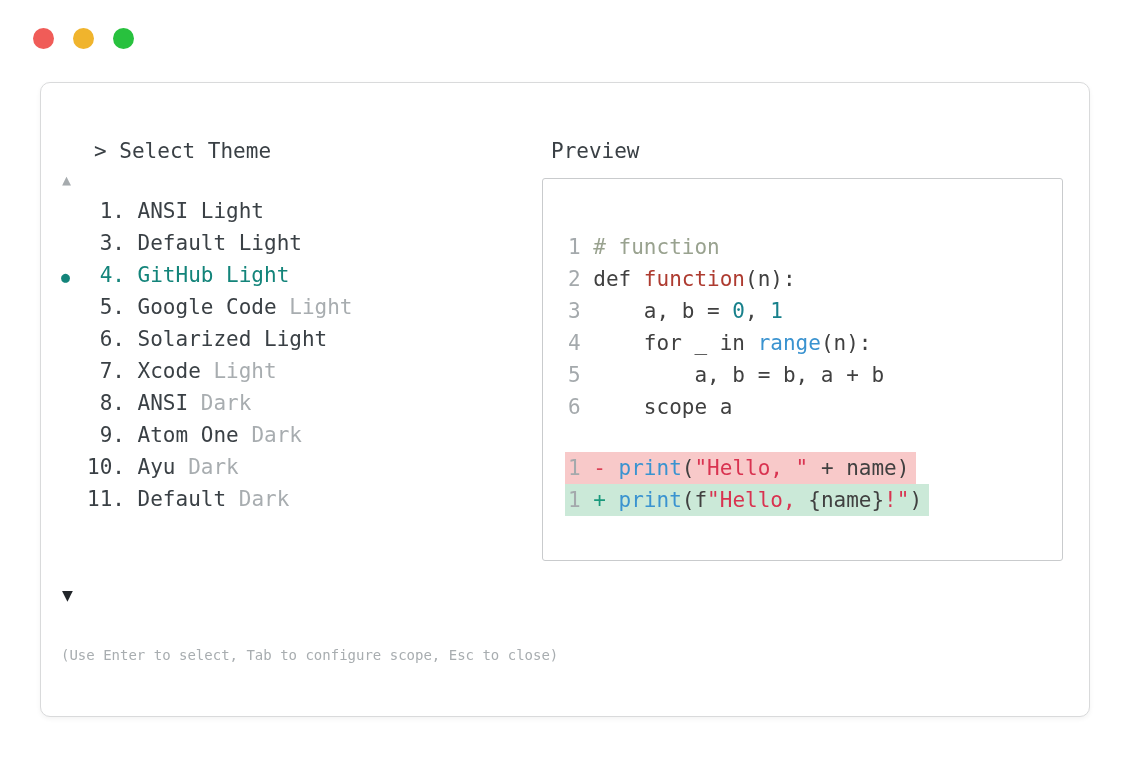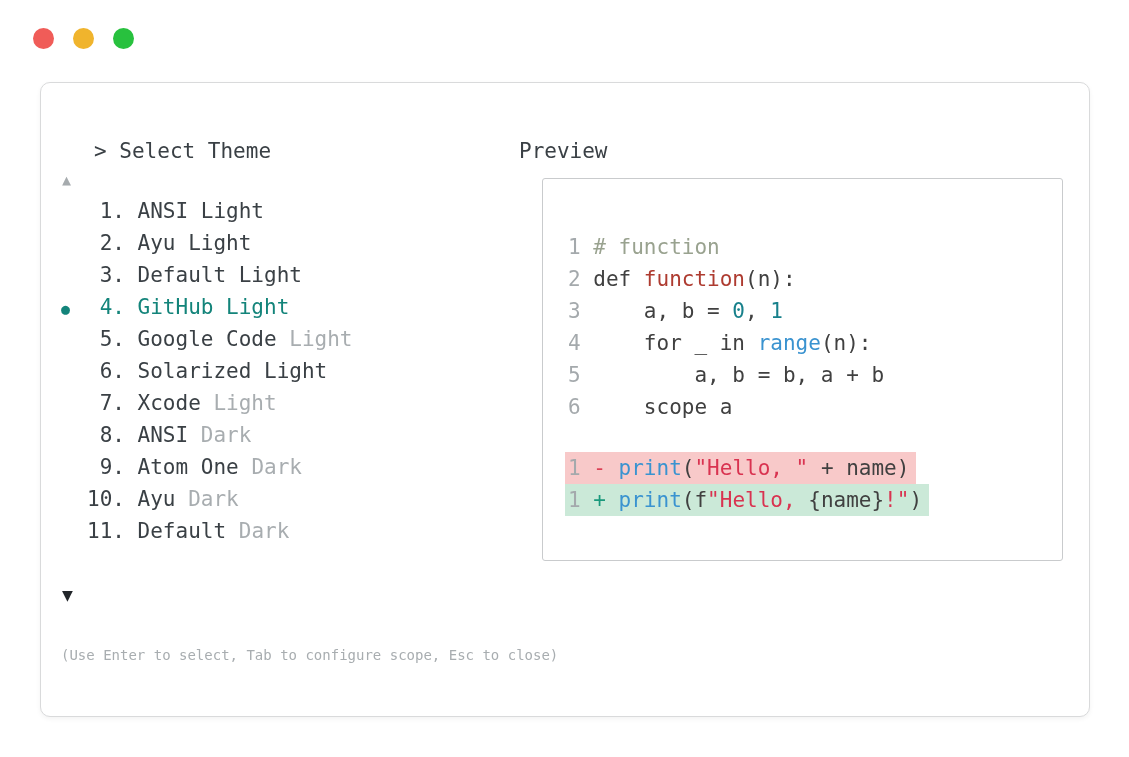--- a/index.html
+++ b/index.html
@@ -23,21 +23,21 @@
     position: absolute; left: 40px; top: 82px; width: 1050px; height: 635px;
     background: #ffffff; border: 1.5px solid #d9dadb; border-radius: 10px;
     box-shadow: 0 2px 5px rgba(0,0,0,0.05);
   }
 
   .sel-header, .preview-title {
     position: absolute; top: 52px; font-size: 21px; line-height: 32px; color: #3a4045;
     white-space: pre;
   }
   .sel-header { left: 20px; margin-left: 33px; }
-  .preview-title { left: 478px; }
+  .preview-title { left: 510px; }
 
   .scroll-up {
     position: absolute; left: 21px; top: 86px; color: #a6abae; font-size: 15px; line-height: 22px;
   }
   .scroll-down {
     position: absolute; left: 21px; top: 500px; color: #22262a; font-size: 18px; line-height: 24px;
   }
 
   .theme-list {
     position: absolute; left: 20px; top: 112px;
@@ -90,21 +90,20 @@
 <div class="panel">
 
   <div class="sel-header"><span>&gt;</span> <span>Select Theme</span></div>
 
   <div class="preview-title">Preview</div>
 
   <div class="scroll-up">▲</div>
 
   <div class="theme-list">
       <div class="theme-row"><span class="bullet"></span><span class="num"> 1. </span><span class="nm"><span>ANSI Light</span></span></div>
-      <div class="theme-row"><span class="bullet"></span><span class="num"> 2. </span><span class="nm"><span>Ayu Light</span></span></div>
       <div class="theme-row"><span class="bullet"></span><span class="num"> 3. </span><span class="nm"><span>Default Light</span></span></div>
       <div class="theme-row selected"><span class="bullet">●</span><span class="num"> 4. </span><span class="nm"><span>GitHub Light</span></span></div>
       <div class="theme-row"><span class="bullet"></span><span class="num"> 5. </span><span class="nm"><span>Google Code</span><span class="sec"> Light</span></span></div>
       <div class="theme-row"><span class="bullet"></span><span class="num"> 6. </span><span class="nm"><span>Solarized Light</span></span></div>
       <div class="theme-row"><span class="bullet"></span><span class="num"> 7. </span><span class="nm"><span>Xcode</span><span class="sec"> Light</span></span></div>
       <div class="theme-row"><span class="bullet"></span><span class="num"> 8. </span><span class="nm"><span>ANSI</span><span class="sec"> Dark</span></span></div>
       <div class="theme-row"><span class="bullet"></span><span class="num"> 9. </span><span class="nm"><span>Atom One</span><span class="sec"> Dark</span></span></div>
       <div class="theme-row"><span class="bullet"></span><span class="num">10. </span><span class="nm"><span>Ayu</span><span class="sec"> Dark</span></span></div>
       <div class="theme-row"><span class="bullet"></span><span class="num">11. </span><span class="nm"><span>Default</span><span class="sec"> Dark</span></span></div>
     </div>

